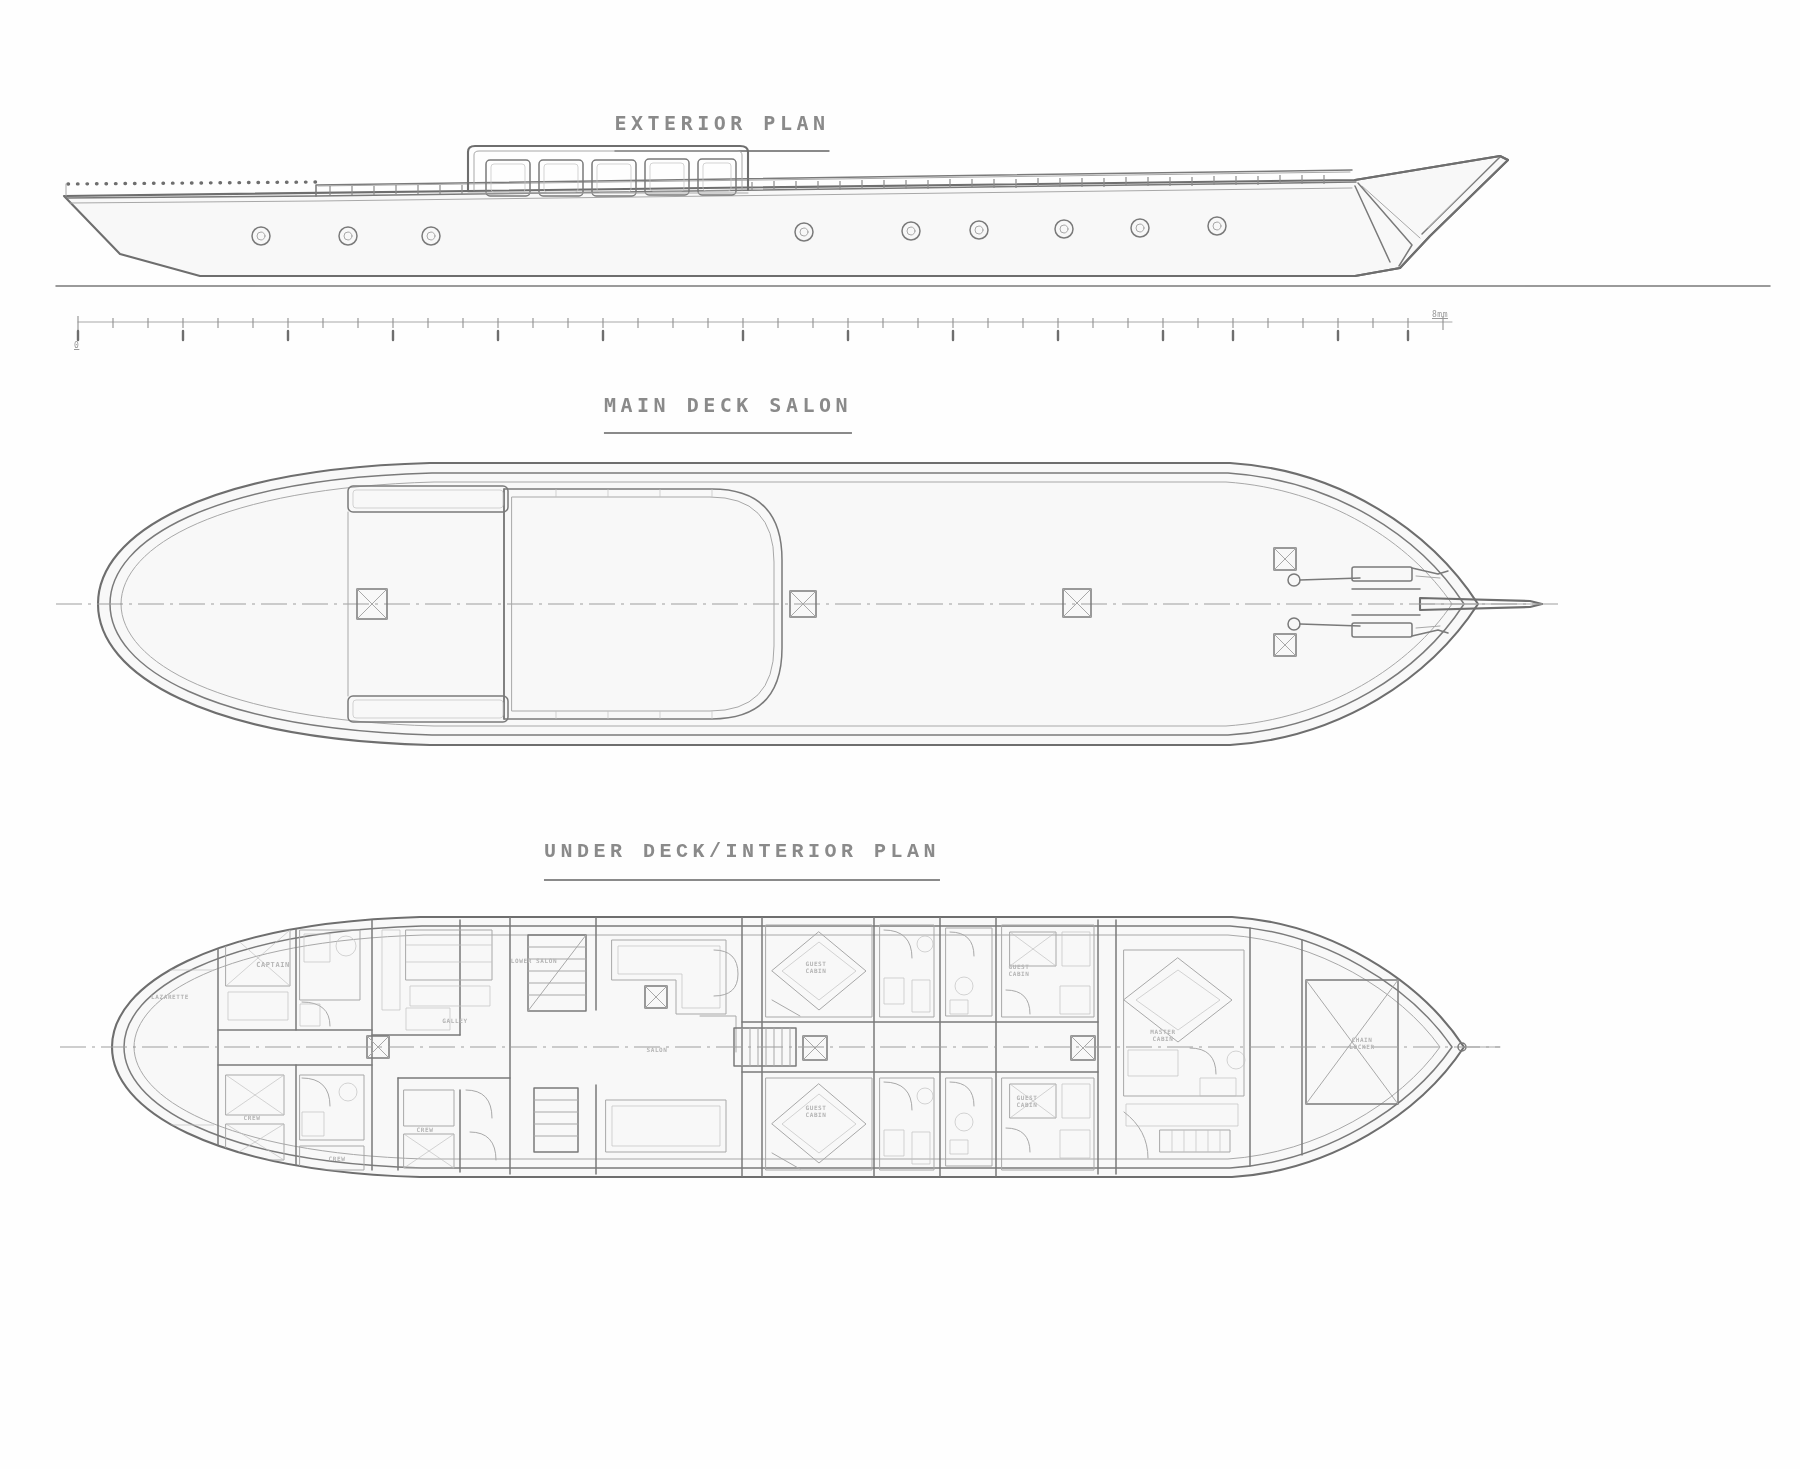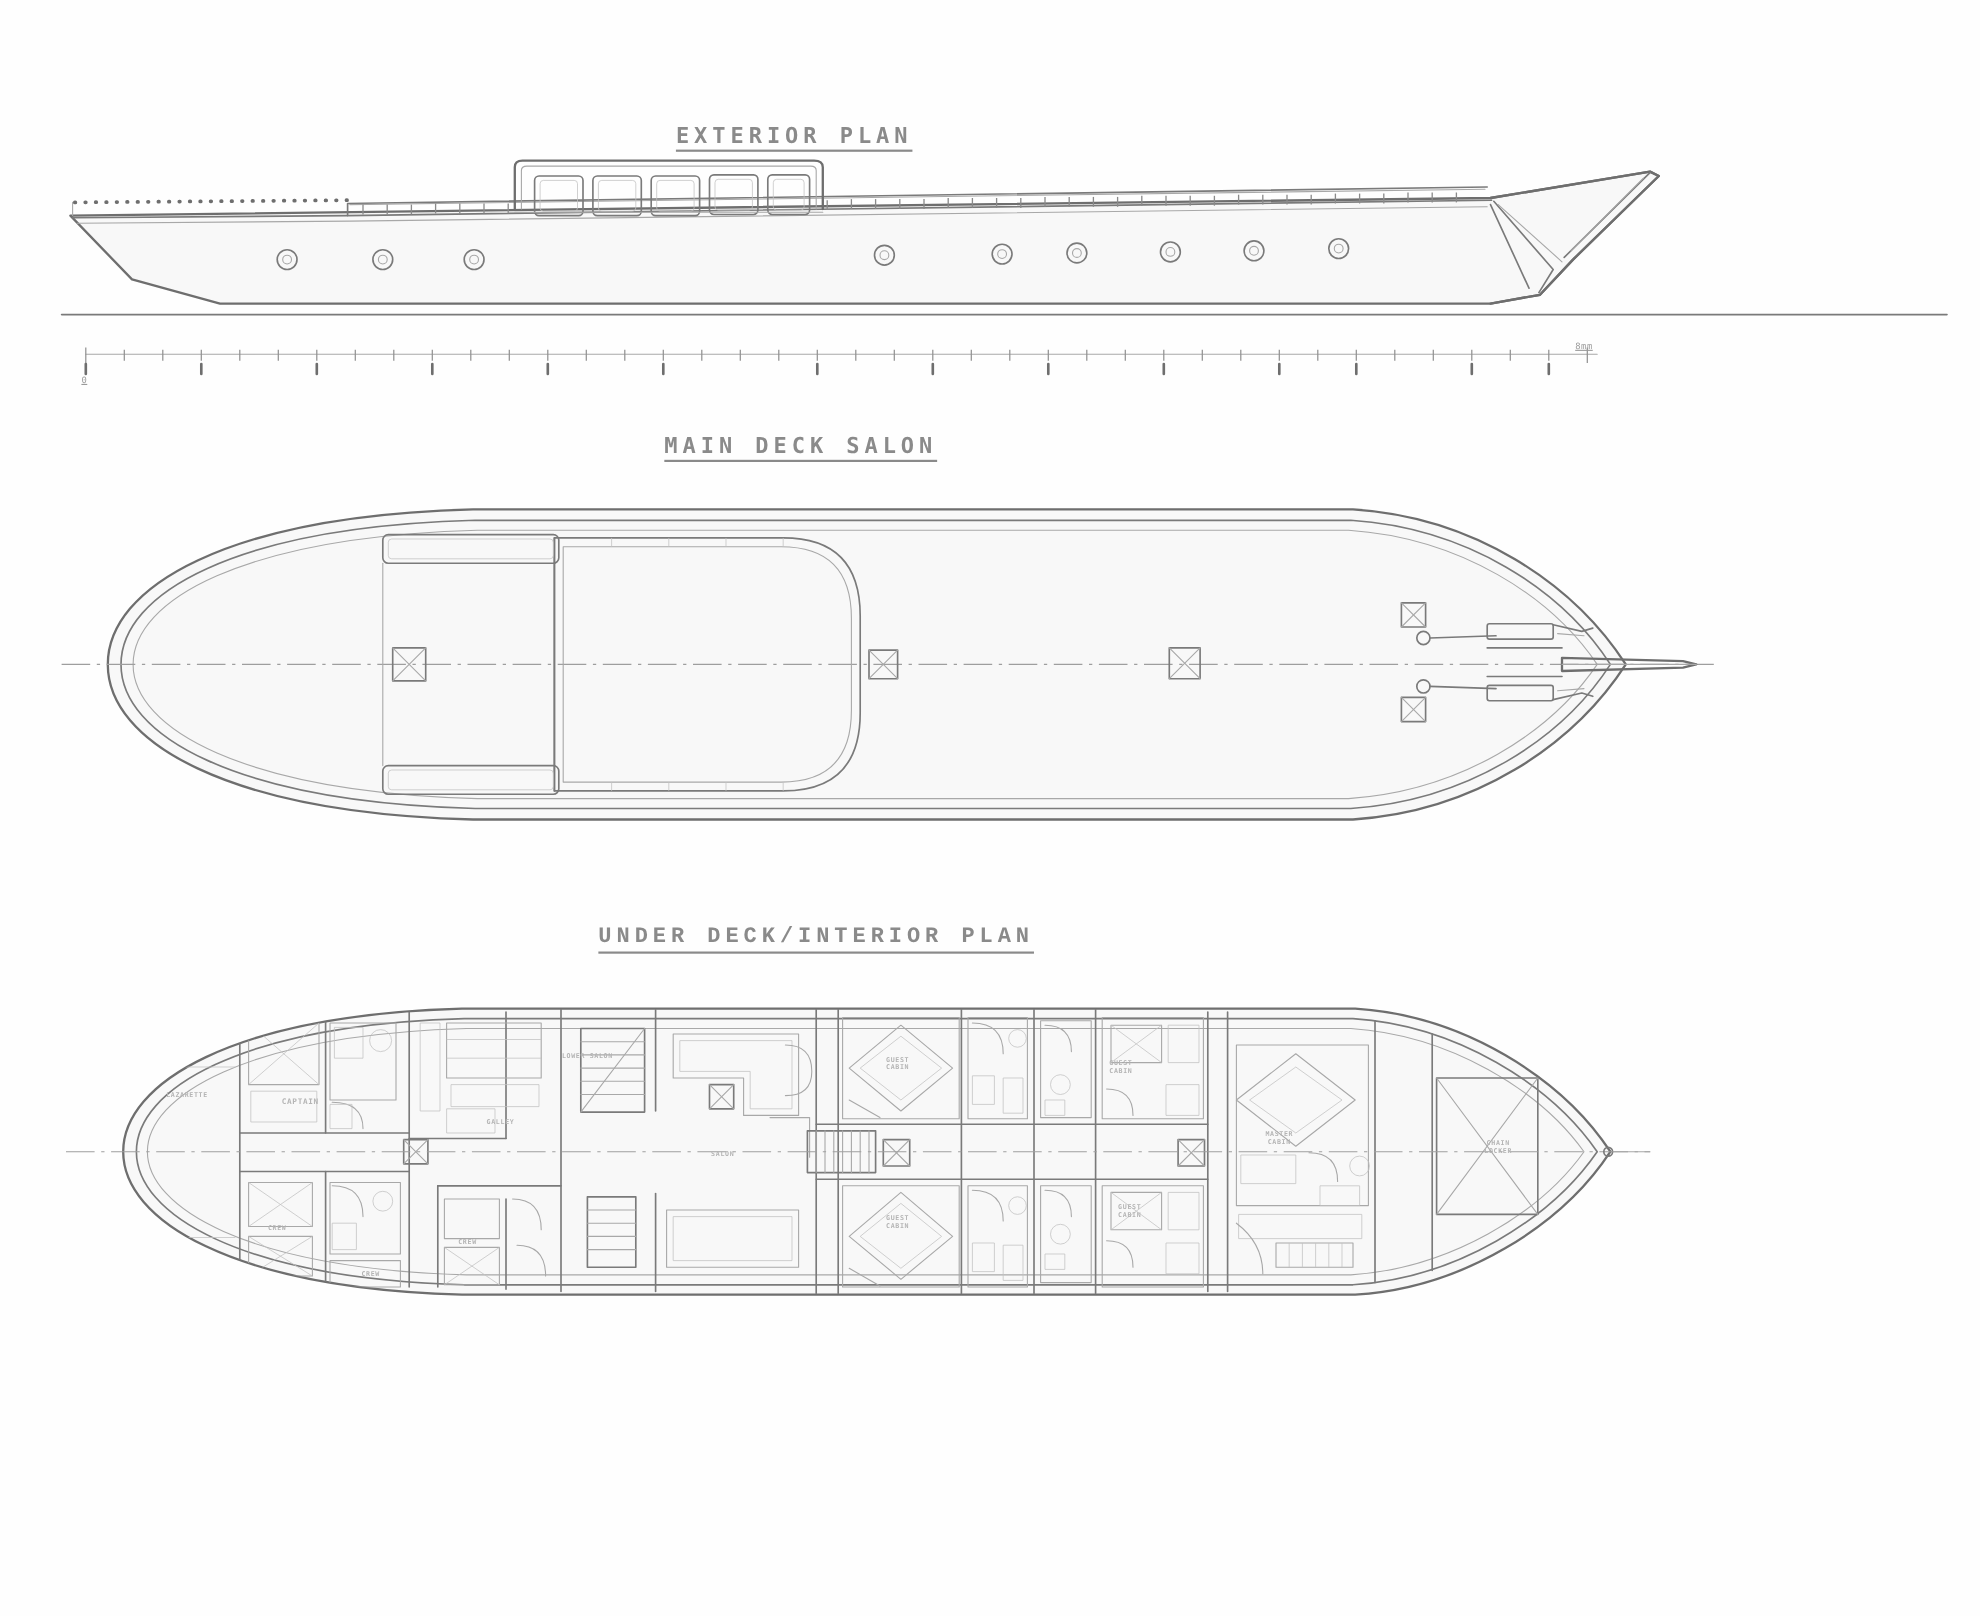--- a/index.html
+++ b/index.html
@@ -23,21 +23,21 @@
   .plan-title {
     position: absolute;
     transform: translateX(-50%);
     white-space: nowrap;
     font-family: "DejaVu Sans Mono", "Liberation Mono", monospace;
     font-weight: 700;
     font-size: 20px;
     letter-spacing: 4.5px;
     color: #8a8a8a;
     border-bottom: 2px solid #8a8a8a;
-    padding-bottom: 3px;
+    padding-bottom: 17px;
     line-height: 1;
   }
   #title-exterior { left: 722px; top: 113px; }
   #title-main     { left: 728px; top: 395px; }
   #title-under    { left: 742px; top: 842px; font-family: Liberation Mono, monospace; }
 
   .svg-layer {
     position: absolute;
     left: 0;
     top: 0;
@@ -50,21 +50,21 @@
     transform: translate(-50%, -50%);
     white-space: nowrap;
     text-align: center;
     font-family: "DejaVu Sans Mono", "Liberation Mono", monospace;
     font-weight: 700;
     color: #b4b4b4;
     line-height: 1.15;
     letter-spacing: 0.6px;
     pointer-events: none;
   }
-  .lbl-sm { font-size: 7px; margin-top: 37px; }
+  .lbl-sm { font-size: 7px; }
   .lbl-xs { font-size: 6px; }
   .scale-label {
     position: absolute;
     font-family: "DejaVu Sans Mono", "Liberation Mono", monospace;
     font-size: 8px;
     color: #9a9a9a;
     letter-spacing: 0.5px;
     text-decoration: underline;
   }
 </style>

